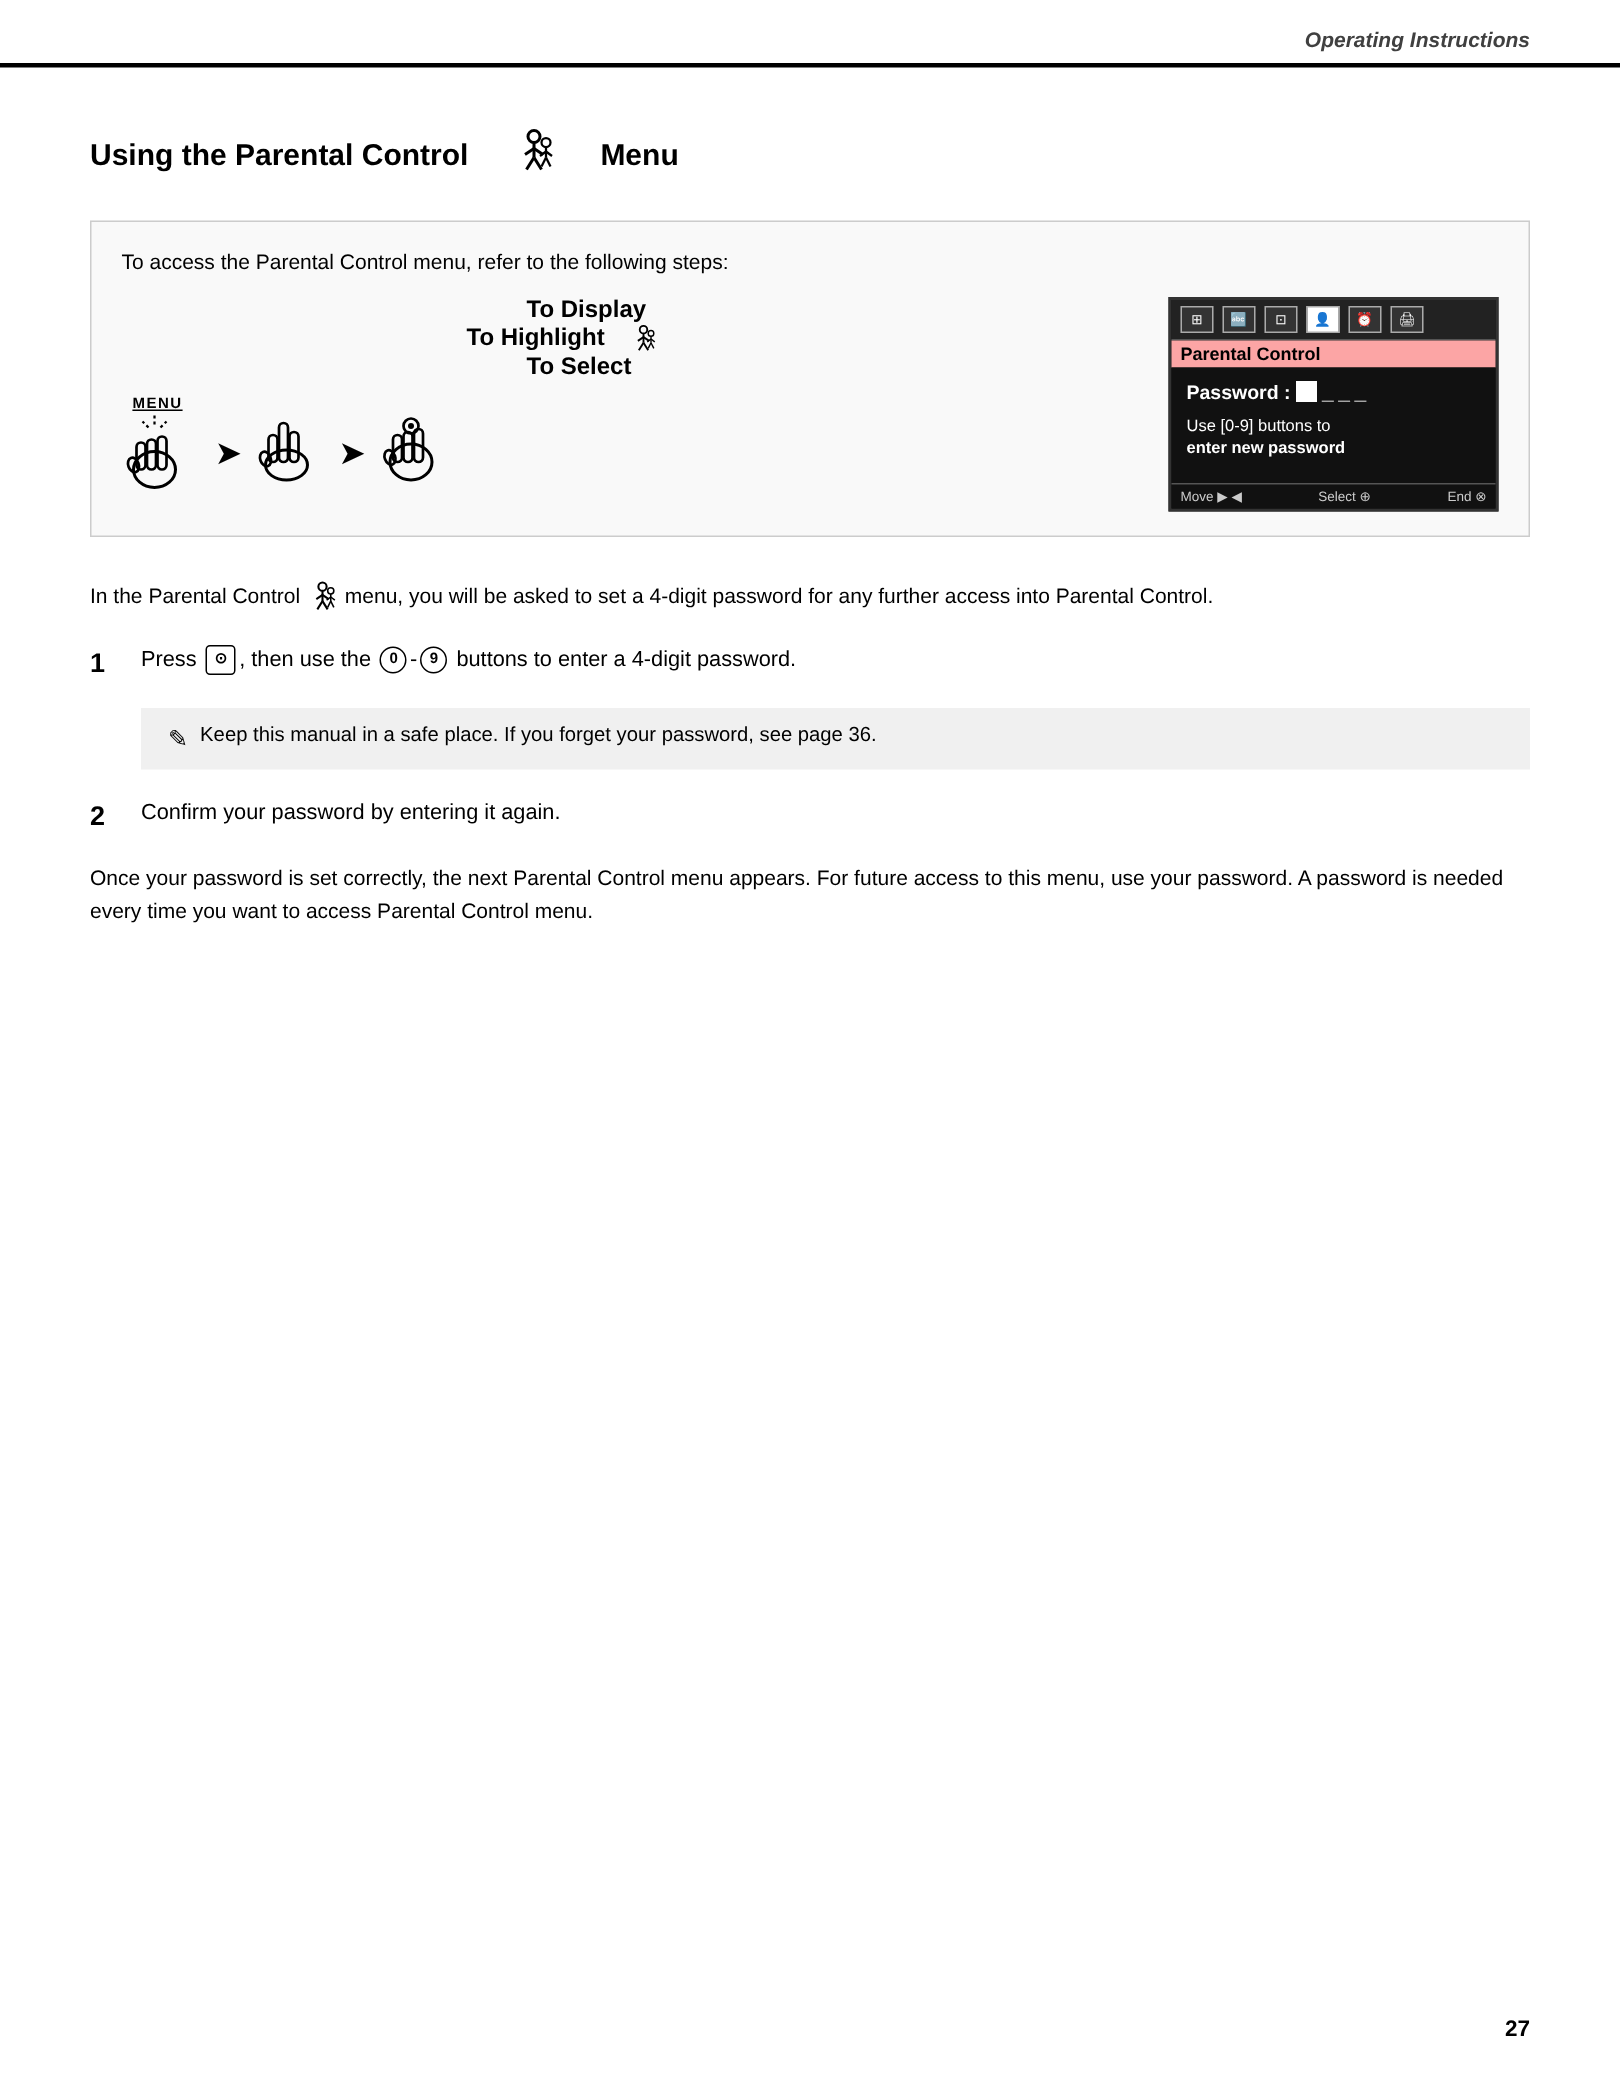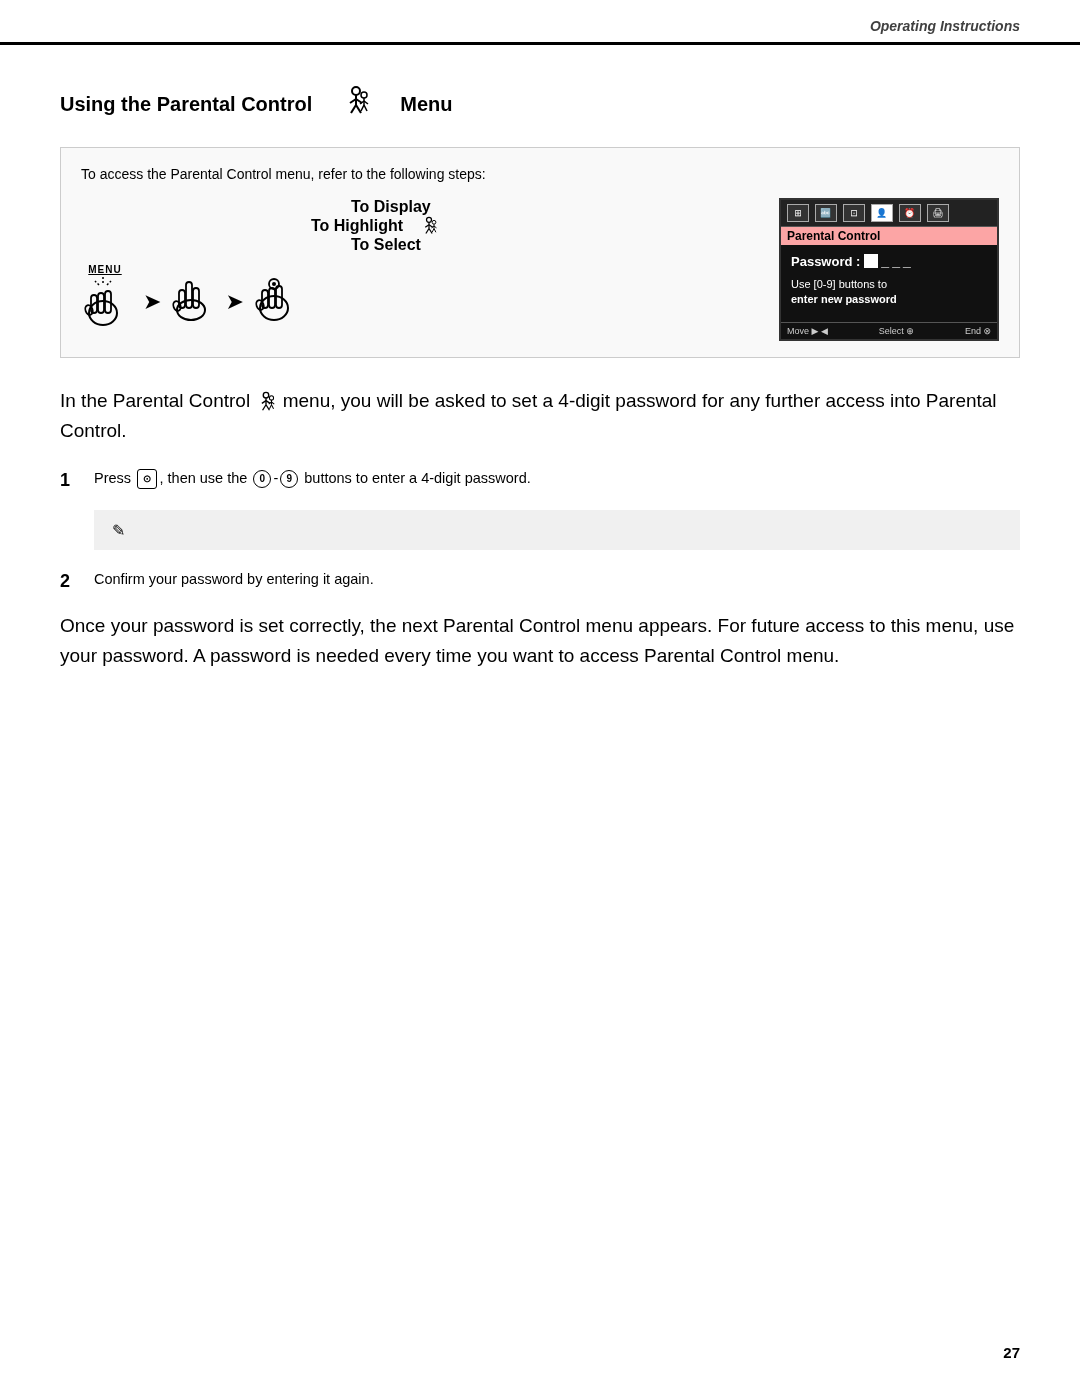--- a/index.html
+++ b/index.html
@@ -195,21 +195,21 @@
       padding: 3px 6px;
       font-size: 9px;
       color: #ccc;
       display: flex;
       justify-content: space-between;
       align-items: center;
     }
 
     
     .body-text {
-      font-size: 19px;
+      font-size: 14px;
       line-height: 1.6;
       margin-bottom: 20px;
     }
 
     
     .num-item {
       display: flex;
       gap: 14px;
       margin-bottom: 16px;
       align-items: flex-start;
@@ -493,20 +493,21 @@
         Press
         <span class="rect-btn">⊙</span>,
         then use the
         <span class="btn-icon">0</span>-<span class="btn-icon">9</span>
         buttons to enter a 4-digit password.
       </div>
     </div>
 
     <div class="note-box">
       <span class="note-icon">✎</span>
+      <span>Keep this manual in a safe place. If you forget your password, see page 36.</span>
     </div>
 
     <div class="num-item">
       <span class="num-badge">2</span>
       <div class="num-content">Confirm your password by entering it again.</div>
     </div>
 
     <p class="body-text">Once your password is set correctly, the next Parental Control menu appears. For future access to this menu, use your password. A password is needed every time you want to access Parental Control menu.</p>
 
   </div>

